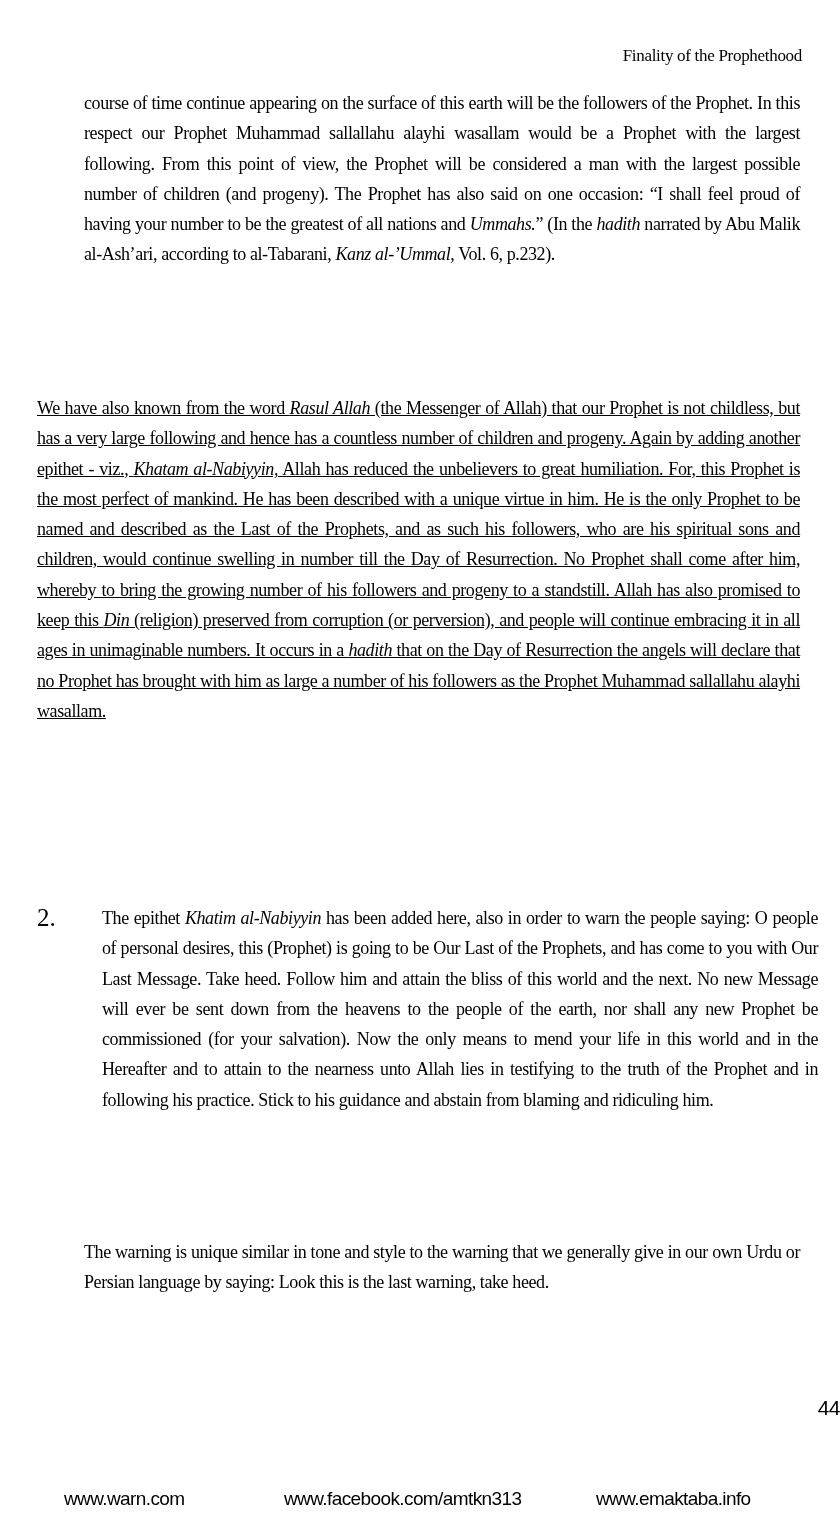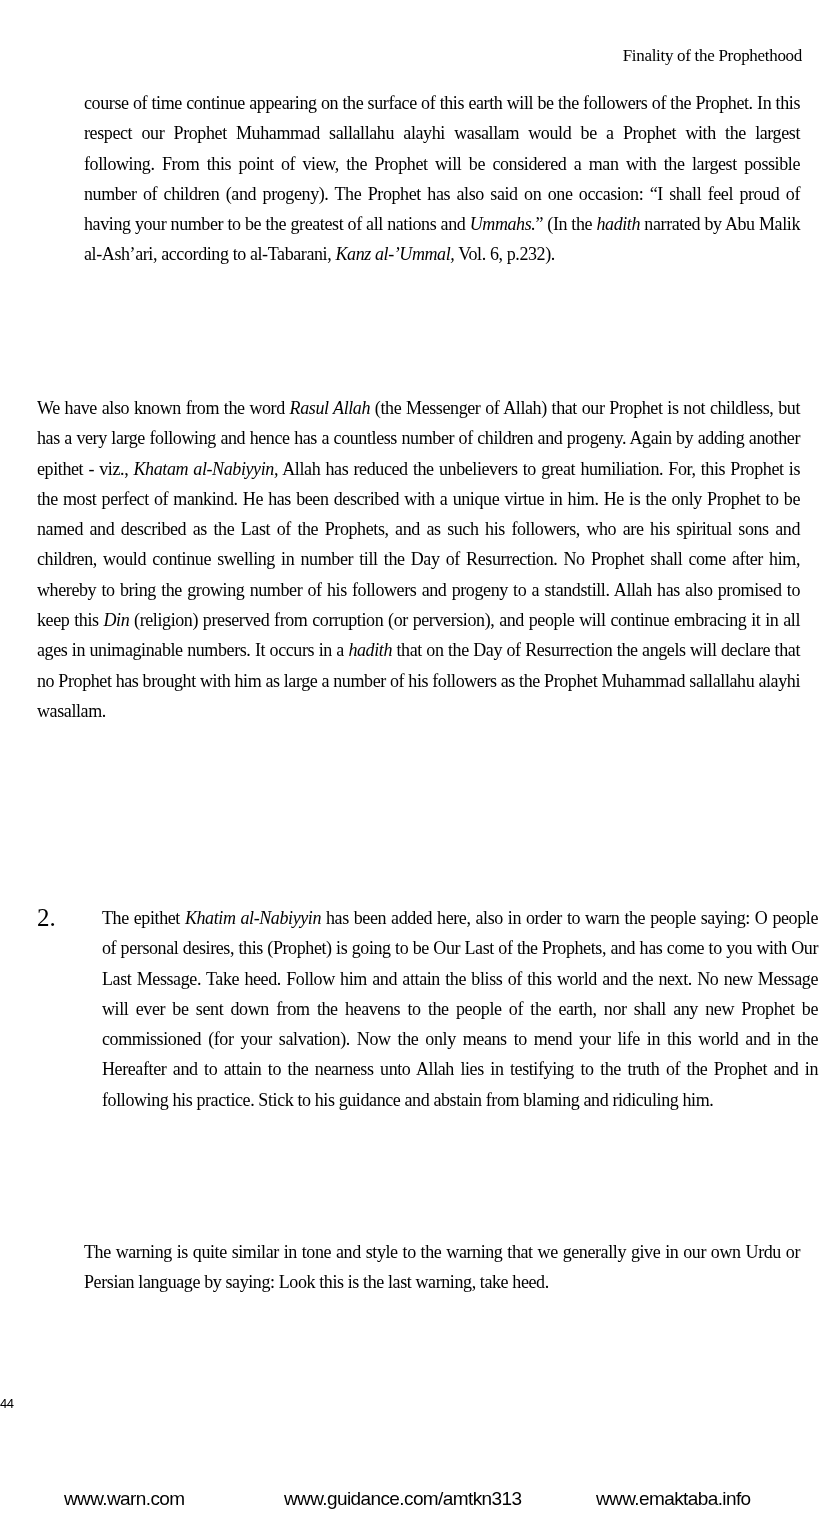--- a/index.html
+++ b/index.html
@@ -3,43 +3,43 @@
 <meta charset="utf-8">
 <style>
   html, body { margin: 0; padding: 0; background: #ffffff; }
   body { width: 840px; height: 1540px; position: relative; overflow: hidden;
          font-family: "Liberation Serif", serif; color: #000; }
   .running-head { position: absolute; top: 46px; right: 38px; font-size: 17px;
                   letter-spacing: -0.3px; }
   .block { position: absolute; font-size: 18px; line-height: 30.3px;
            text-align: justify; letter-spacing: -0.4px; }
   .p1 { top: 88px; left: 84px; width: 716px; }
-  .p2 { top: 393px; left: 37px; width: 763px; }
+  .p2 { top: 393px; left: 37px; width: 763px; text-decoration: underline; }
   .p3 { top: 903px; left: 84px; width: 716px; margin-left: 18px; }
   .p3-num { position: absolute; top: 903px; left: 37px; font-size: 25px; line-height: 30.3px; }
   .p4 { top: 1237px; left: 84px; width: 716px; }
   .block .seg { }
   .block .it { font-style: italic; }
-  .page-number { position: absolute; top: 1396px; left: 0; width: 840px; text-align: left;
-                 font-family: "Liberation Sans", sans-serif; font-size: 13px; letter-spacing: -0.5px; }
+  .page-number { position: absolute; top: 1396px; left: 0; width: 840px; text-align: right;
+                 font-family: "Liberation Sans", sans-serif; font-size: 21px; letter-spacing: -0.5px; }
   .footer { position: absolute; top: 1488px; left: 0; width: 840px;
             font-family: "Liberation Sans", sans-serif; font-size: 19px; letter-spacing: -0.6px; }
   .footer span { position: absolute; }
   .f1 { left: 64px; } .f2 { left: 284px; } .f3 { left: 596px; }
 </style>
 </head>
 <body>
 
 <div class="running-head">Finality of the Prophethood</div>
 
 <div class="block p1"><span class="seg">course of time continue appearing on the surface of this earth will be the followers of the Prophet. In this respect our Prophet Muhammad sallallahu alayhi wasallam would be a Prophet with the largest following. From this point of view, the Prophet will be considered a man with the largest possible number of children (and progeny). The Prophet has also said on one occasion: “I shall feel proud of having your number to be the greatest of all nations and </span><span class="seg it">Ummahs.</span><span class="seg">” (In the </span><span class="seg it">hadith</span><span class="seg"> narrated by Abu Malik al-Ash’ari, according to al-Tabarani, </span><span class="seg it">Kanz al-’Ummal,</span><span class="seg"> Vol. 6, p.232).</span></div>
 <div class="block p2"><span class="seg">We have also known from the word </span><span class="seg it">Rasul Allah</span><span class="seg"> (the Messenger of Allah) that our Prophet is not childless, but has a very large following and hence has a countless number of children and progeny. Again by adding another epithet - viz., </span><span class="seg it">Khatam al-Nabiyyin,</span><span class="seg"> Allah has reduced the unbelievers to great humiliation. For, this Prophet is the most perfect of mankind. He has been described with a unique virtue in him. He is the only Prophet to be named and described as the Last of the Prophets, and as such his followers, who are his spiritual sons and children, would continue swelling in number till the Day of Resurrection. No Prophet shall come after him, whereby to bring the growing number of his followers and progeny to a standstill. Allah has also promised to keep this </span><span class="seg it">Din</span><span class="seg"> (religion) preserved from corruption (or perversion), and people will continue embracing it in all ages in unimaginable numbers. It occurs in a </span><span class="seg it">hadith</span><span class="seg"> that on the Day of Resurrection the angels will declare that no Prophet has brought with him as large a number of his followers as the Prophet Muhammad sallallahu alayhi wasallam.</span></div>
 <div class="p3-num">2.</div>
 <div class="block p3"><span class="seg">The epithet </span><span class="seg it">Khatim al-Nabiyyin</span><span class="seg"> has been added here, also in order to warn the people saying: O people of personal desires, this (Prophet) is going to be Our Last of the Prophets, and has come to you with Our Last Message. Take heed. Follow him and attain the bliss of this world and the next. No new Message will ever be sent down from the heavens to the people of the earth, nor shall any new Prophet be commissioned (for your salvation). Now the only means to mend your life in this world and in the Hereafter and to attain to the nearness unto Allah lies in testifying to the truth of the Prophet and in following his practice. Stick to his guidance and abstain from blaming and ridiculing him.</span></div>
-<div class="block p4"><span class="seg">The warning is quite similar in tone and style to the warning that we generally give in our own Urdu or Persian language by saying: Look this is the last warning, take heed.</span></div>
+<div class="block p4"><span class="seg">The warning is unique similar in tone and style to the warning that we generally give in our own Urdu or Persian language by saying: Look this is the last warning, take heed.</span></div>
 
 <div class="page-number">44</div>
 
 <div class="footer">
   <span class="f1">www.warn.com</span>
-  <span class="f2">www.guidance.com/amtkn313</span>
+  <span class="f2">www.facebook.com/amtkn313</span>
   <span class="f3">www.emaktaba.info</span>
 </div>
 
 </body></html>

